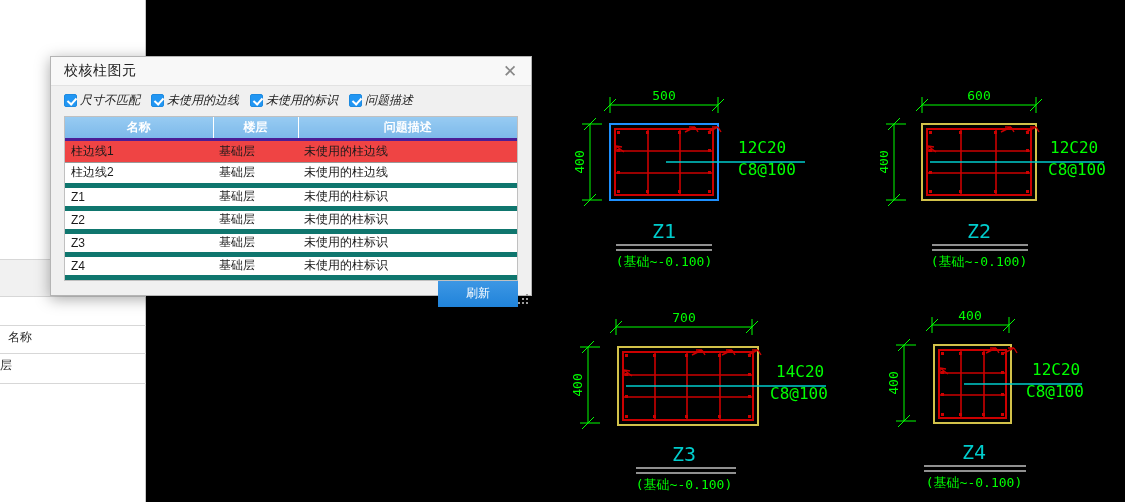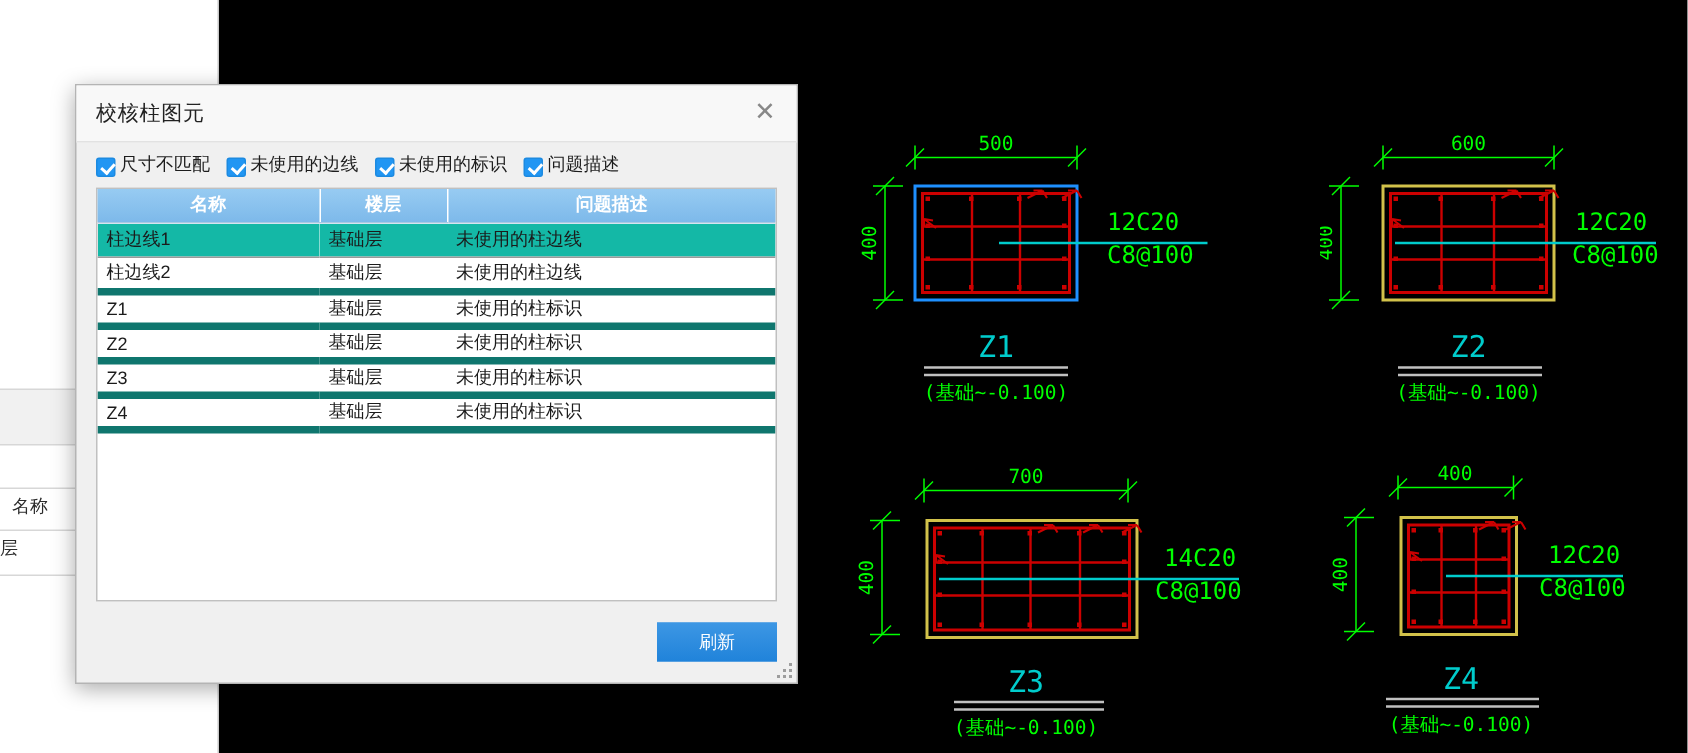--- a/index.html
+++ b/index.html
@@ -33,21 +33,21 @@
     position: absolute; left: 146px; top: 0; width: 979px; height: 502px;
     background: #000000; overflow: hidden;
   }
 
   
   .col-fig { position: absolute; }
   .cad-svg { display: block; }
 
   
   .dialog {
-    position: absolute; left: 50px; top: 56px; width: 482px; height: 400px;
+    position: absolute; left: 50px; top: 56px; width: 482px; height: 240px;
     background: #f0f0f0;
     border: 1px solid #b4b4b4;
     box-shadow: 0 3px 14px rgba(0,0,0,.34);
     display: flex; flex-direction: column;
   }
   .dlg-title {
     height: 38px; background: #f8f8f8;
     border-bottom: 1px solid #e2e2e2;
     display: flex; align-items: center;
     padding: 0 6px 0 13px;
@@ -57,21 +57,21 @@
     margin-left: auto; width: 30px; height: 28px;
     display: flex; align-items: center; justify-content: center;
     color: #888; font-size: 17px; line-height: 1; cursor: pointer;
     font-family: "DejaVu Sans", sans-serif;
   }
 
   .dlg-filters {
     display: flex; align-items: center; gap: 11px;
     padding: 6px 0 7px 13px;
   }
-  .cbx { display: flex; align-items: flex-end; gap: 3px; cursor: pointer; }
+  .cbx { display: flex; align-items: center; gap: 3px; cursor: pointer; font-style: italic; }
   .cbx-box {
     width: 13px; height: 13px; border-radius: 2px;
     background: #2196f3; border: 1px solid #1d8ae0;
     position: relative; flex: none;
   }
   .cbx-box::after {
     content: ""; position: absolute; left: 3.5px; top: 1px;
     width: 4px; height: 7px;
     border: solid #fff; border-width: 0 2px 2px 0;
     transform: rotate(42deg);
@@ -93,22 +93,22 @@
     border-right: 1px solid #ffffff;
     border-bottom: 1px solid #a9c9e3;
   }
   table.grid th:last-child { border-right: none; text-align: center; }
   table.grid td {
     font-size: 12px; color: #1b1b1b; height: 23px;
     padding: 0 6px; border-bottom: 5px solid #0f766e;
     white-space: nowrap; overflow: hidden;
   }
   table.grid tr.selected td {
-    background: #14b8a6;
-    border-top: 1px solid #4c1d95;
+    background: #ef4444;
+    border-top: 3px solid #4c1d95;
     border-bottom: 1px solid #9a9a9a;
   }
   .col-name  { width: 148px; }
   .col-floor { width: 85px; }
 
   .dlg-footer {
     height: 54px; display: flex; align-items: center; justify-content: flex-end;
     padding: 0 13px; position: relative;
   }
   .btn-refresh {

